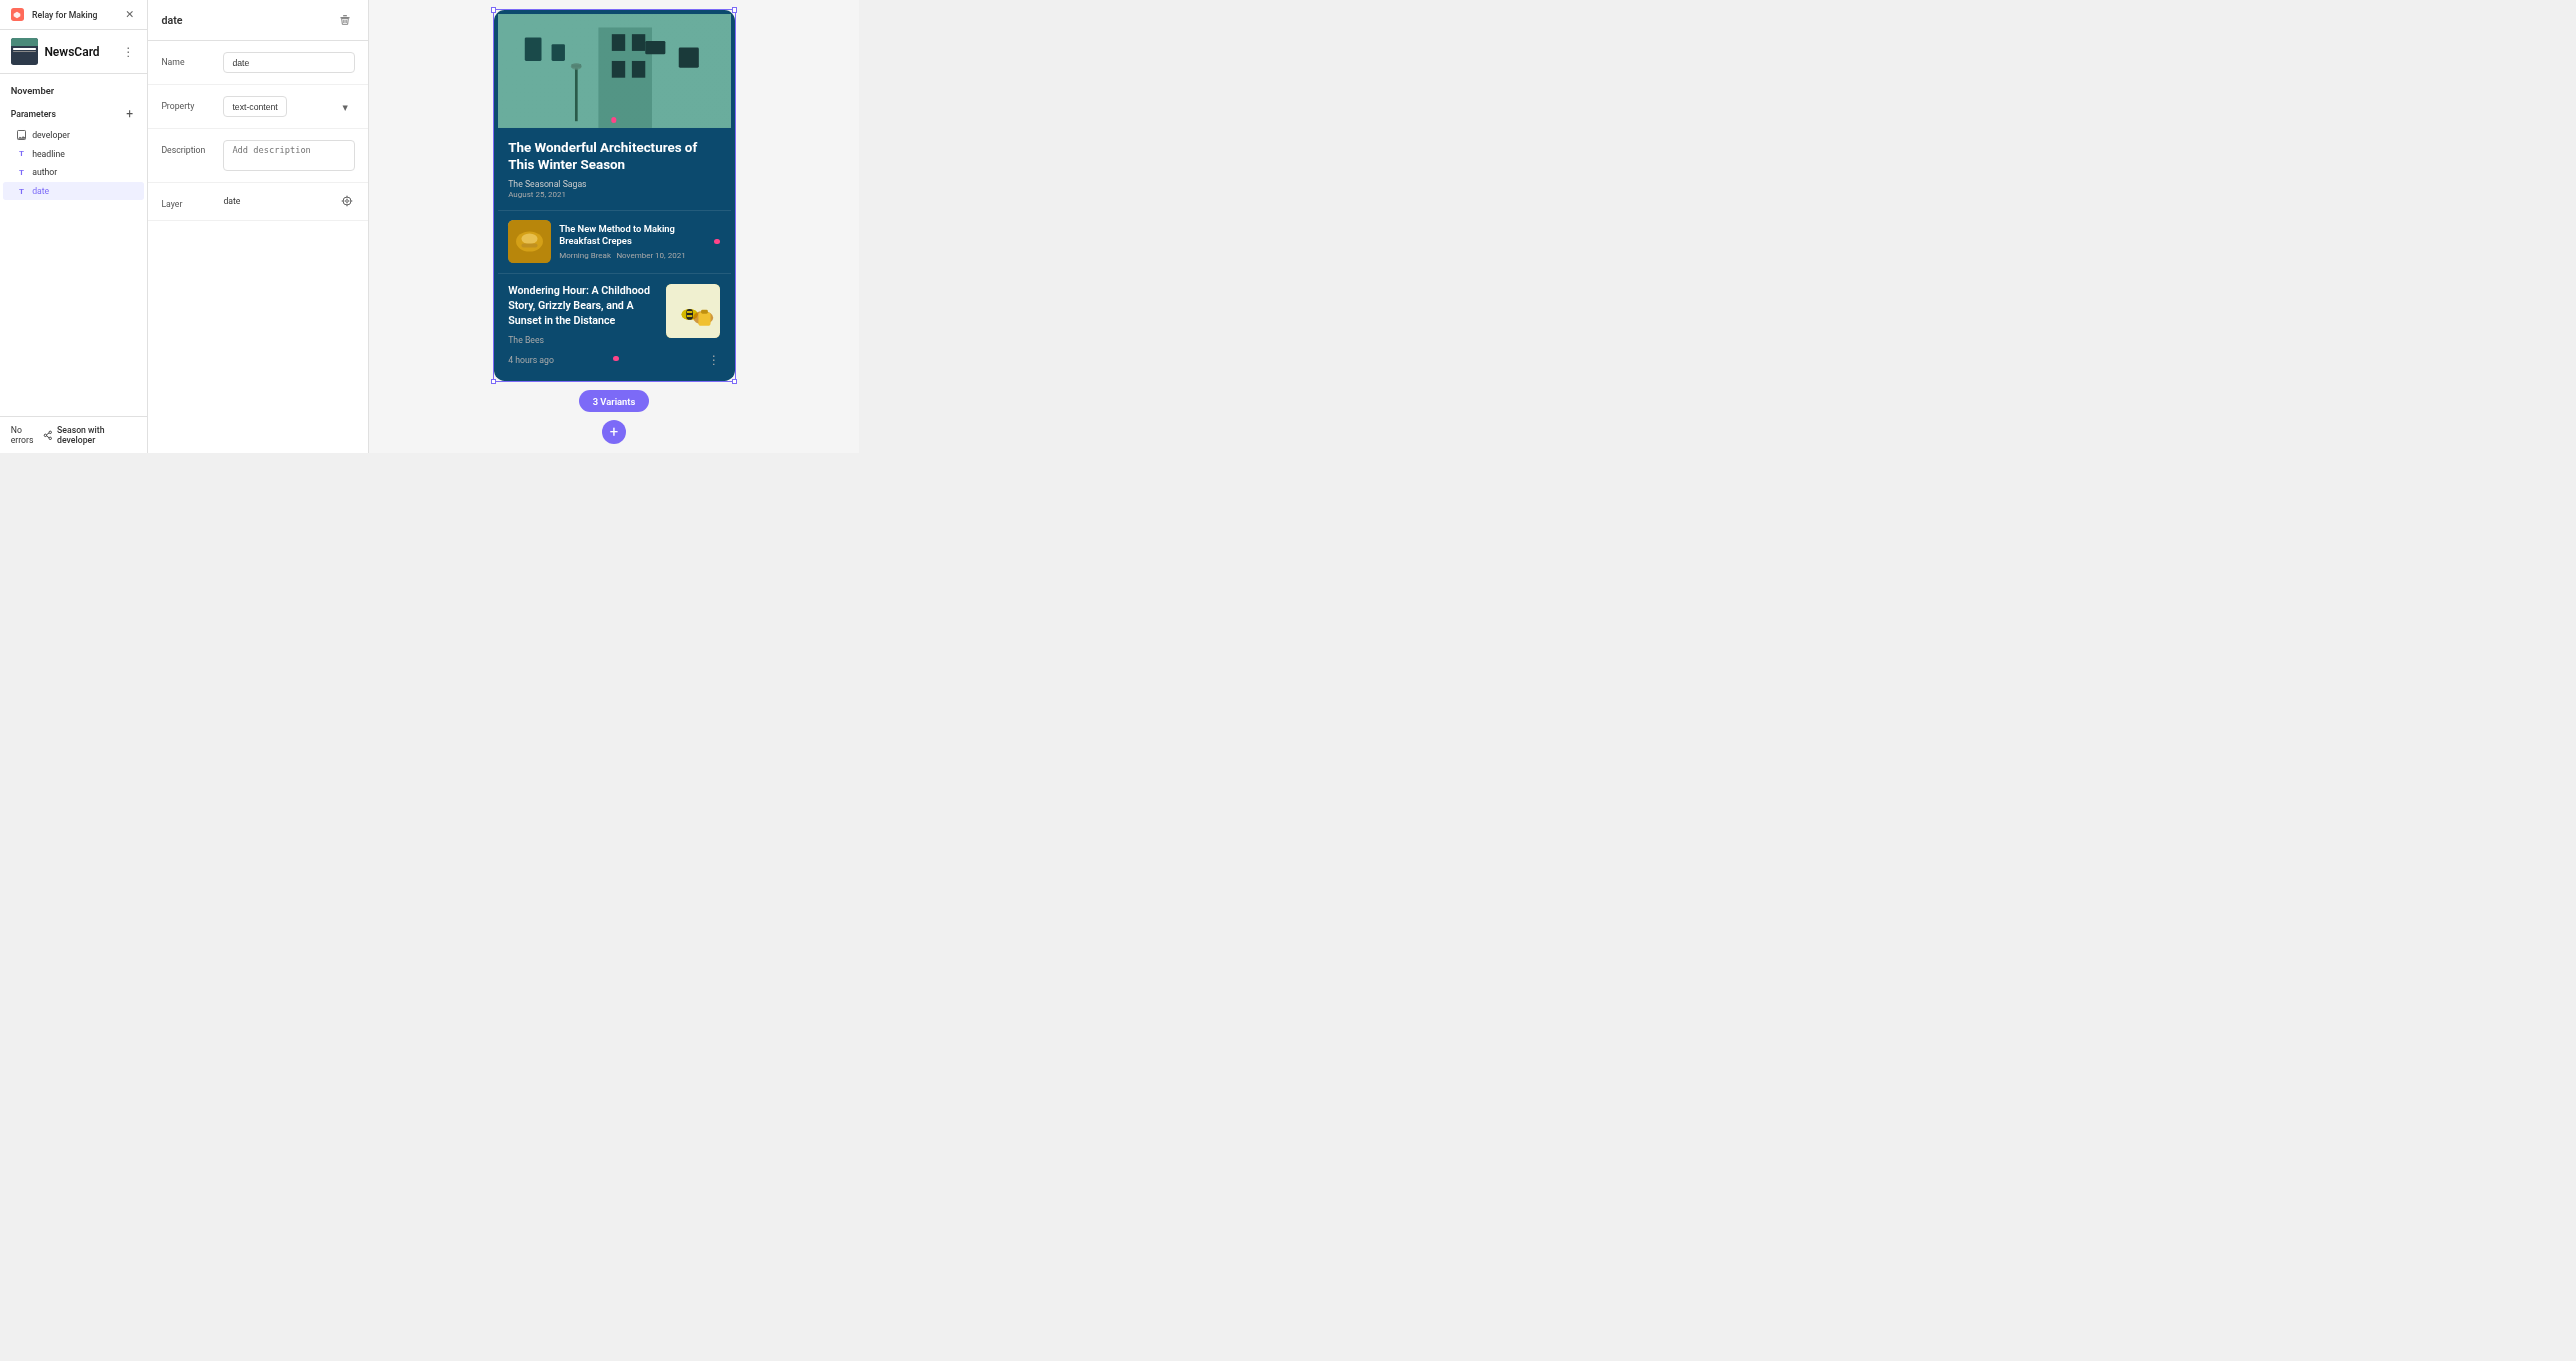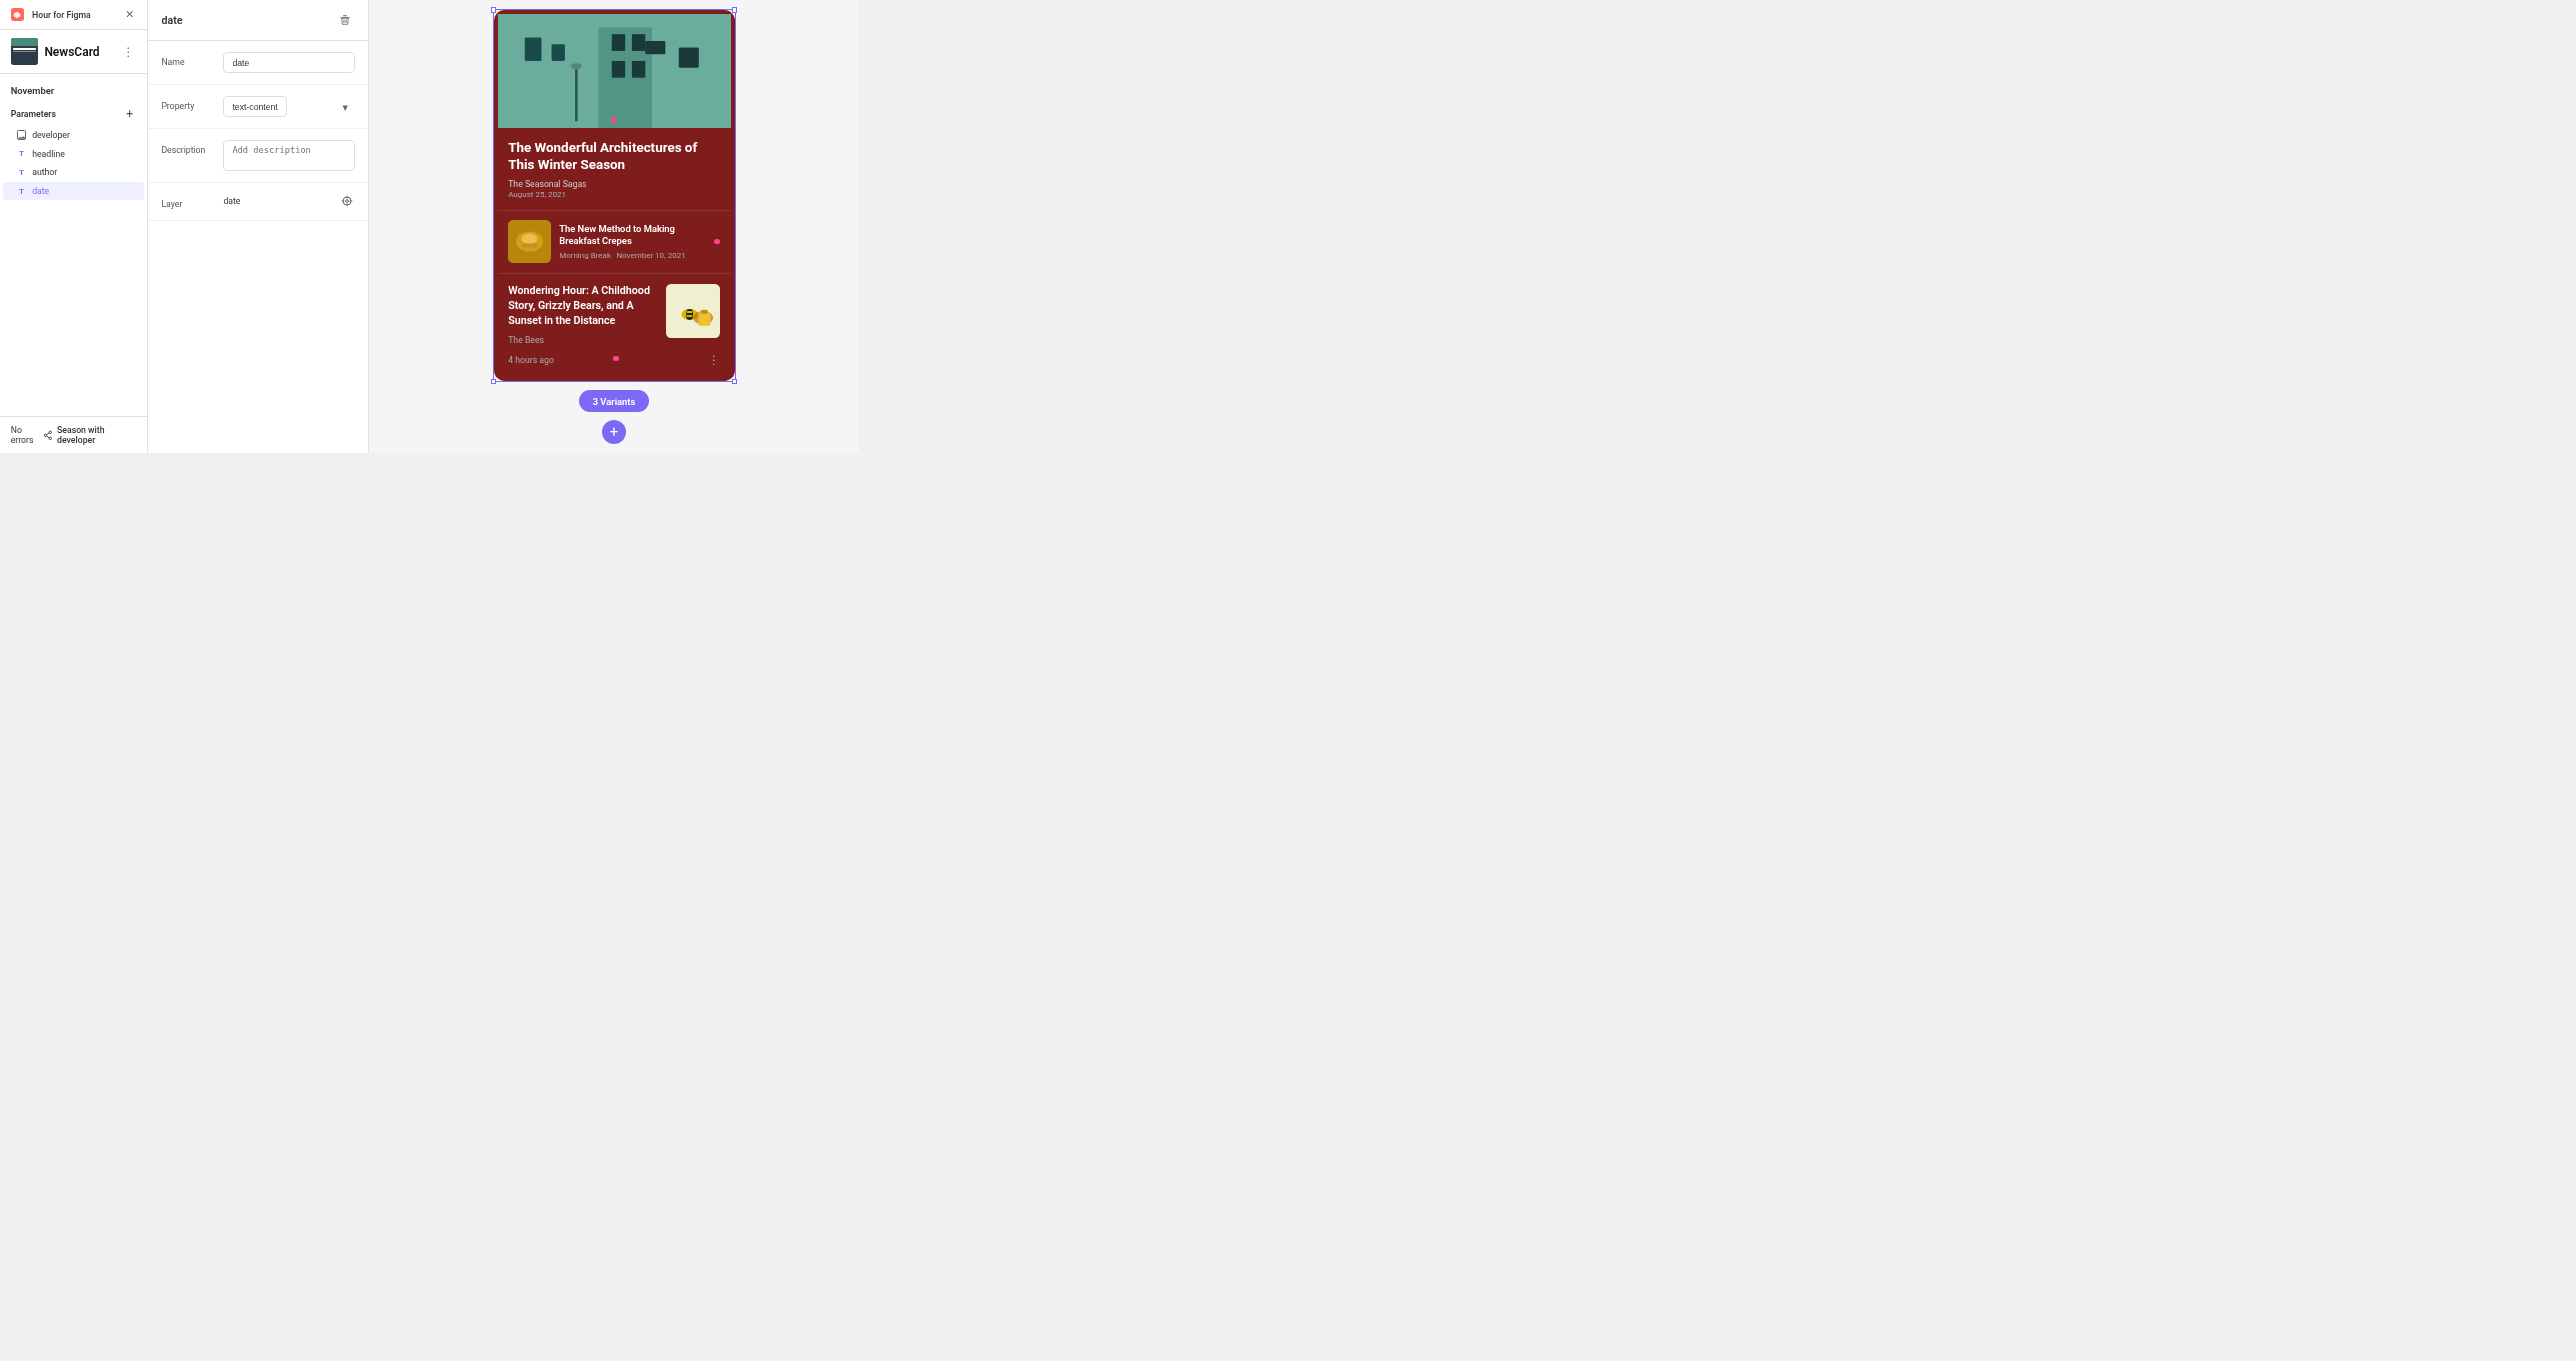--- a/index.html
+++ b/index.html
@@ -356,21 +356,21 @@
       position: absolute;
     }
     .corner-handle.tl { top: -2.7px; left: -2.7px; }
     .corner-handle.tr { top: -2.7px; right: -2.7px; }
     .corner-handle.bl { bottom: -2.7px; left: -2.7px; }
     .corner-handle.br { bottom: -2.7px; right: -2.7px; }
 
     
     .news-card {
       width: 241px;
-      background: #7f1d1d;
+      background: #0c4a6e;
       border-radius: 10.7px;
       overflow: hidden;
       padding: 4px;
     }
 
     .news-card-hero {
       width: 100%;
       height: 114px;
       background: #4a9a8a;
       position: relative;
@@ -588,21 +588,21 @@
 <body>
 
 <div class="left-panel">
 
   <div class="panel-header">
     <div class="plugin-logo">
       <svg width="8" height="8" viewBox="0 0 12 12" fill="none">
         <path d="M6 1L11 4V8L6 11L1 8V4L6 1Z" fill="white" opacity="0.9"></path>
       </svg>
     </div>
-    <span class="plugin-name">Hour for Figma</span>
+    <span class="plugin-name">Relay for Making</span>
     <div class="close-btn">✕</div>
   </div>
 
   <div class="component-header">
     <div class="thumb-preview">
       <div class="thumb-preview-bar"></div>
       <div class="thumb-preview-line1"></div>
       <div class="thumb-preview-line2"></div>
     </div>
     <span class="component-title">NewsCard</span>

